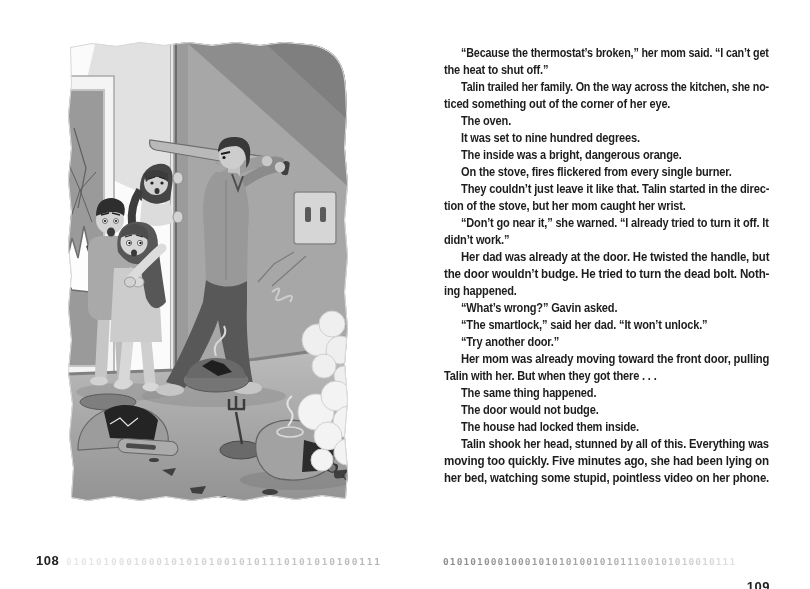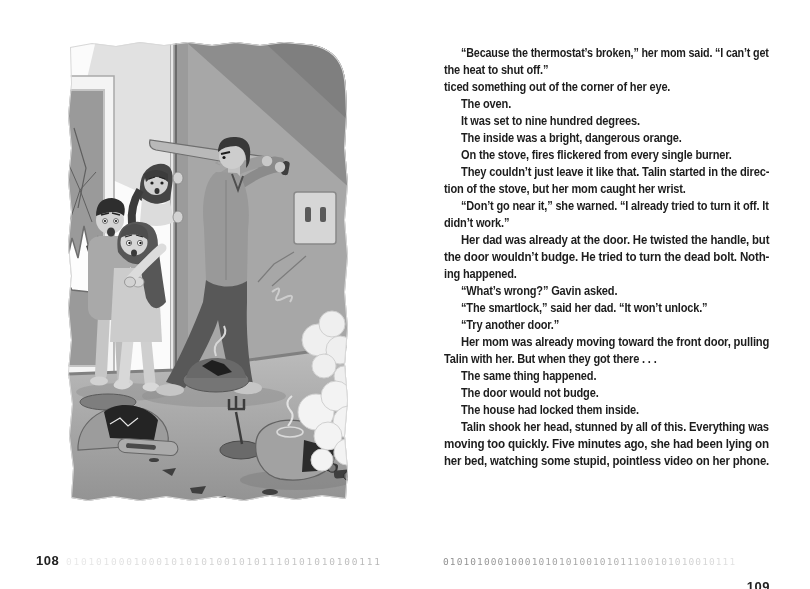--- a/index.html
+++ b/index.html
@@ -12,21 +12,21 @@
   .tline{height:17px;line-height:17px;white-space:nowrap;overflow:visible;
          font-size:13px;font-weight:700;color:#1d1d1d;letter-spacing:-0.2px;}
   .tline > span{display:inline-block;transform-origin:0 50%;white-space:pre;}
   .tline.ind > span{margin-left:17px;}
   
   .pagenum{position:absolute;top:553px;font-size:13px;font-weight:700;color:#222;
            letter-spacing:0.5px;}
   #pn-left{left:36px;}
   #pn-right{right:40px;margin-top:26px;}
   .binary{position:absolute;top:556px;font-family:"DejaVu Sans Mono",monospace;
-          font-size:9.5px;font-weight:400;white-space:nowrap;
+          font-size:9.5px;font-weight:700;white-space:nowrap;
           -webkit-background-clip:text;background-clip:text;color:transparent;}
   #bin-left{left:66px;letter-spacing:1.8px;
             background-image:linear-gradient(90deg,#e9e9e9 0%,#d2d2d2 45%,#b3b3b3 100%);}
   #bin-right{left:443px;letter-spacing:1.1px;
              background-image:linear-gradient(90deg,#8a8a8a 0%,#a9a9a9 55%,#e2e2e2 100%);text-align:right;}
 </style>
 </head>
 <body>
 
 <div id="spread">
@@ -238,20 +238,21 @@
                  L279,108 L282,144 L279,180 L282,216 L279,252 L282,288 L279,324 L282,360 L279,396 L282,430 L280,459
                  L256,456 L230,460 L204,456 L178,461 L152,457 L126,461 L100,457 L74,461 L48,457 L22,461 L5,458
                  L7,428 L3,396 L6,364 L2,332 L5,300 L2,268 L5,236 L2,204 L5,172 L2,140 L5,108 L2,76 L5,44 Z" fill="none" stroke="#d8d8d8" stroke-width="2"></path>
       </g>
     </svg>
   </div>
 
   <div id="textcol">
       <div class="tline ind"><span style="transform: scaleX(0.827957);">“Because the thermostat’s broken,” her mom said. “I can’t get</span></div>
       <div class="tline"><span style="transform: scaleX(0.85);">the heat to shut off.”</span></div>
+      <div class="tline ind"><span style="transform: scaleX(0.830189);">Talin trailed her family. On the way across the kitchen, she no-</span></div>
       <div class="tline"><span style="transform: scaleX(0.85);">ticed something out of the corner of her eye.</span></div>
       <div class="tline ind"><span style="transform: scaleX(0.85);">The oven.</span></div>
       <div class="tline ind"><span style="transform: scaleX(0.85);">It was set to nine hundred degrees.</span></div>
       <div class="tline ind"><span style="transform: scaleX(0.85);">The inside was a bright, dangerous orange.</span></div>
       <div class="tline ind"><span style="transform: scaleX(0.85);">On the stove, fires flickered from every single burner.</span></div>
       <div class="tline ind"><span style="transform: scaleX(0.857939);">They couldn’t just leave it like that. Talin started in the direc-</span></div>
       <div class="tline"><span style="transform: scaleX(0.85);">tion of the stove, but her mom caught her wrist.</span></div>
       <div class="tline ind"><span style="transform: scaleX(0.846154);">“Don’t go near it,” she warned. “I already tried to turn it off. It</span></div>
       <div class="tline"><span style="transform: scaleX(0.85);">didn’t work.”</span></div>
       <div class="tline ind"><span style="transform: scaleX(0.875);">Her dad was already at the door. He twisted the handle, but</span></div>

